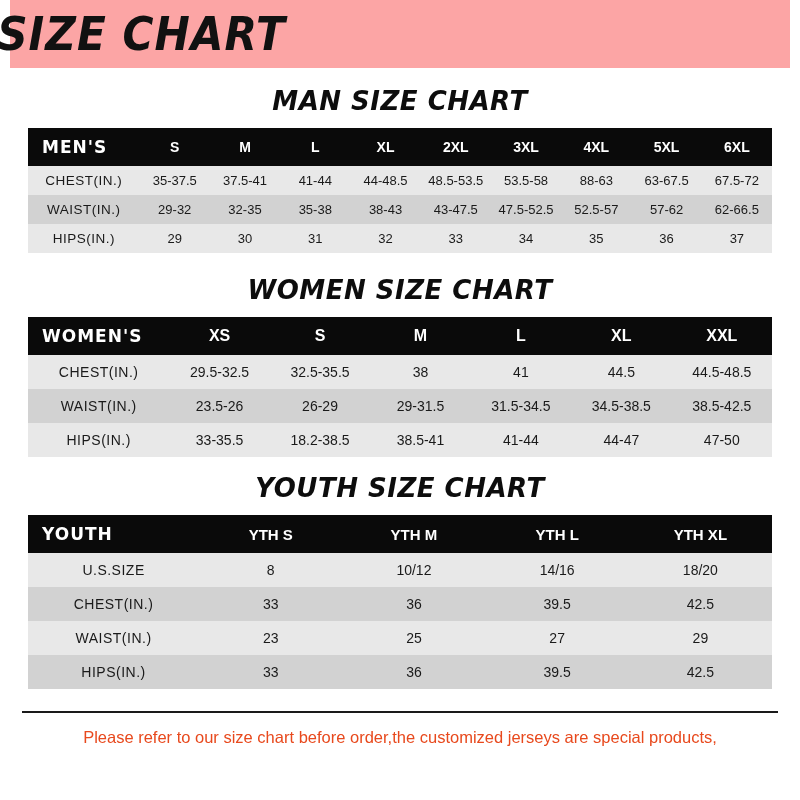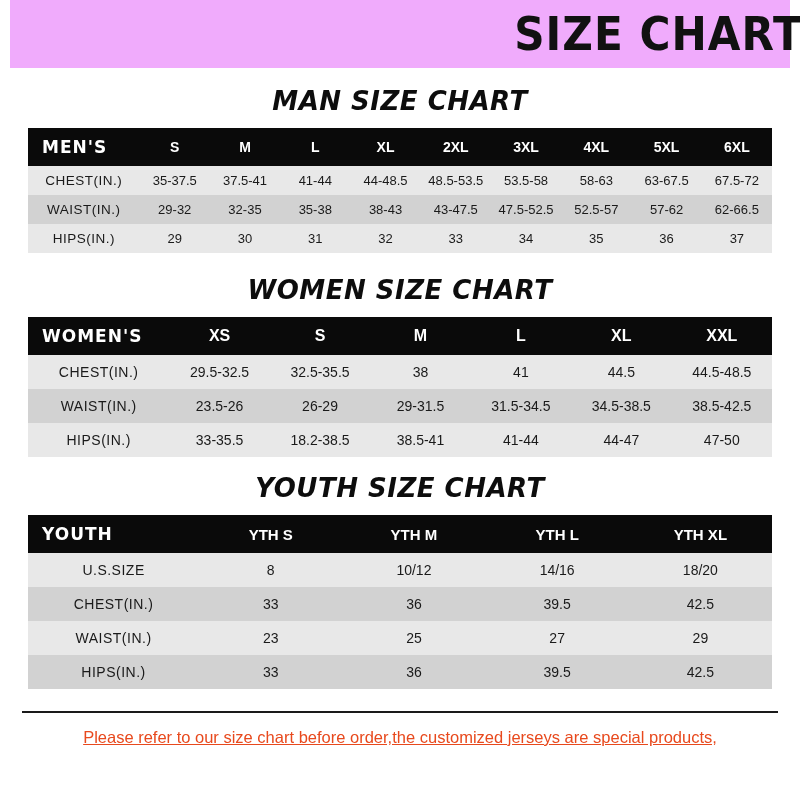--- a/index.html
+++ b/index.html
@@ -17,24 +17,25 @@
     position: relative;
     width: 800px;
     height: 800px;
     box-sizing: border-box;
     background: #ffffff;
   }
   
   .banner {
     position: relative;
     height: 68px;
-    background: #f0abfc;
+    background: #fca5a5;
     display: flex;
     align-items: center;
-    justify-content: flex-end;
+    justify-content: flex-start;
+    font-style: italic;
   }
   .banner-title {
     font-family: "DejaVu Sans", sans-serif;
     font-weight: bold;
     font-size: 46px;
     letter-spacing: 1px;
     color: #111111;
     line-height: 1;
     text-align: center;
     font-stretch: condensed;
@@ -122,21 +123,20 @@
   
   .footer-note {
     margin: 22px 22px 0 22px;
     border-top: 2px solid #1a1a1a;
     padding-top: 12px;
     text-align: center;
     color: #e8491d;
     font-size: 16.5px;
     line-height: 1.5;
     font-family: "Liberation Sans", sans-serif;
-    text-decoration: underline;
   }
   .footer-note div { white-space: nowrap; }
 </style>
 </head>
 <body>
 
 <div class="page">
 
   <div class="banner">
     <div class="banner-edge-left"></div>
@@ -175,21 +175,21 @@
       </thead>
       <tbody>
         <tr class="odd">
           <td class="rowlabel">CHEST(IN.)</td>
           <td>35-37.5</td>
           <td>37.5-41</td>
           <td>41-44</td>
           <td>44-48.5</td>
           <td>48.5-53.5</td>
           <td>53.5-58</td>
-          <td>58-63</td>
+          <td>88-63</td>
           <td>63-67.5</td>
           <td>67.5-72</td>
         </tr>
         <tr class="even">
           <td class="rowlabel">WAIST(IN.)</td>
           <td>29-32</td>
           <td>32-35</td>
           <td>35-38</td>
           <td>38-43</td>
           <td>43-47.5</td>

